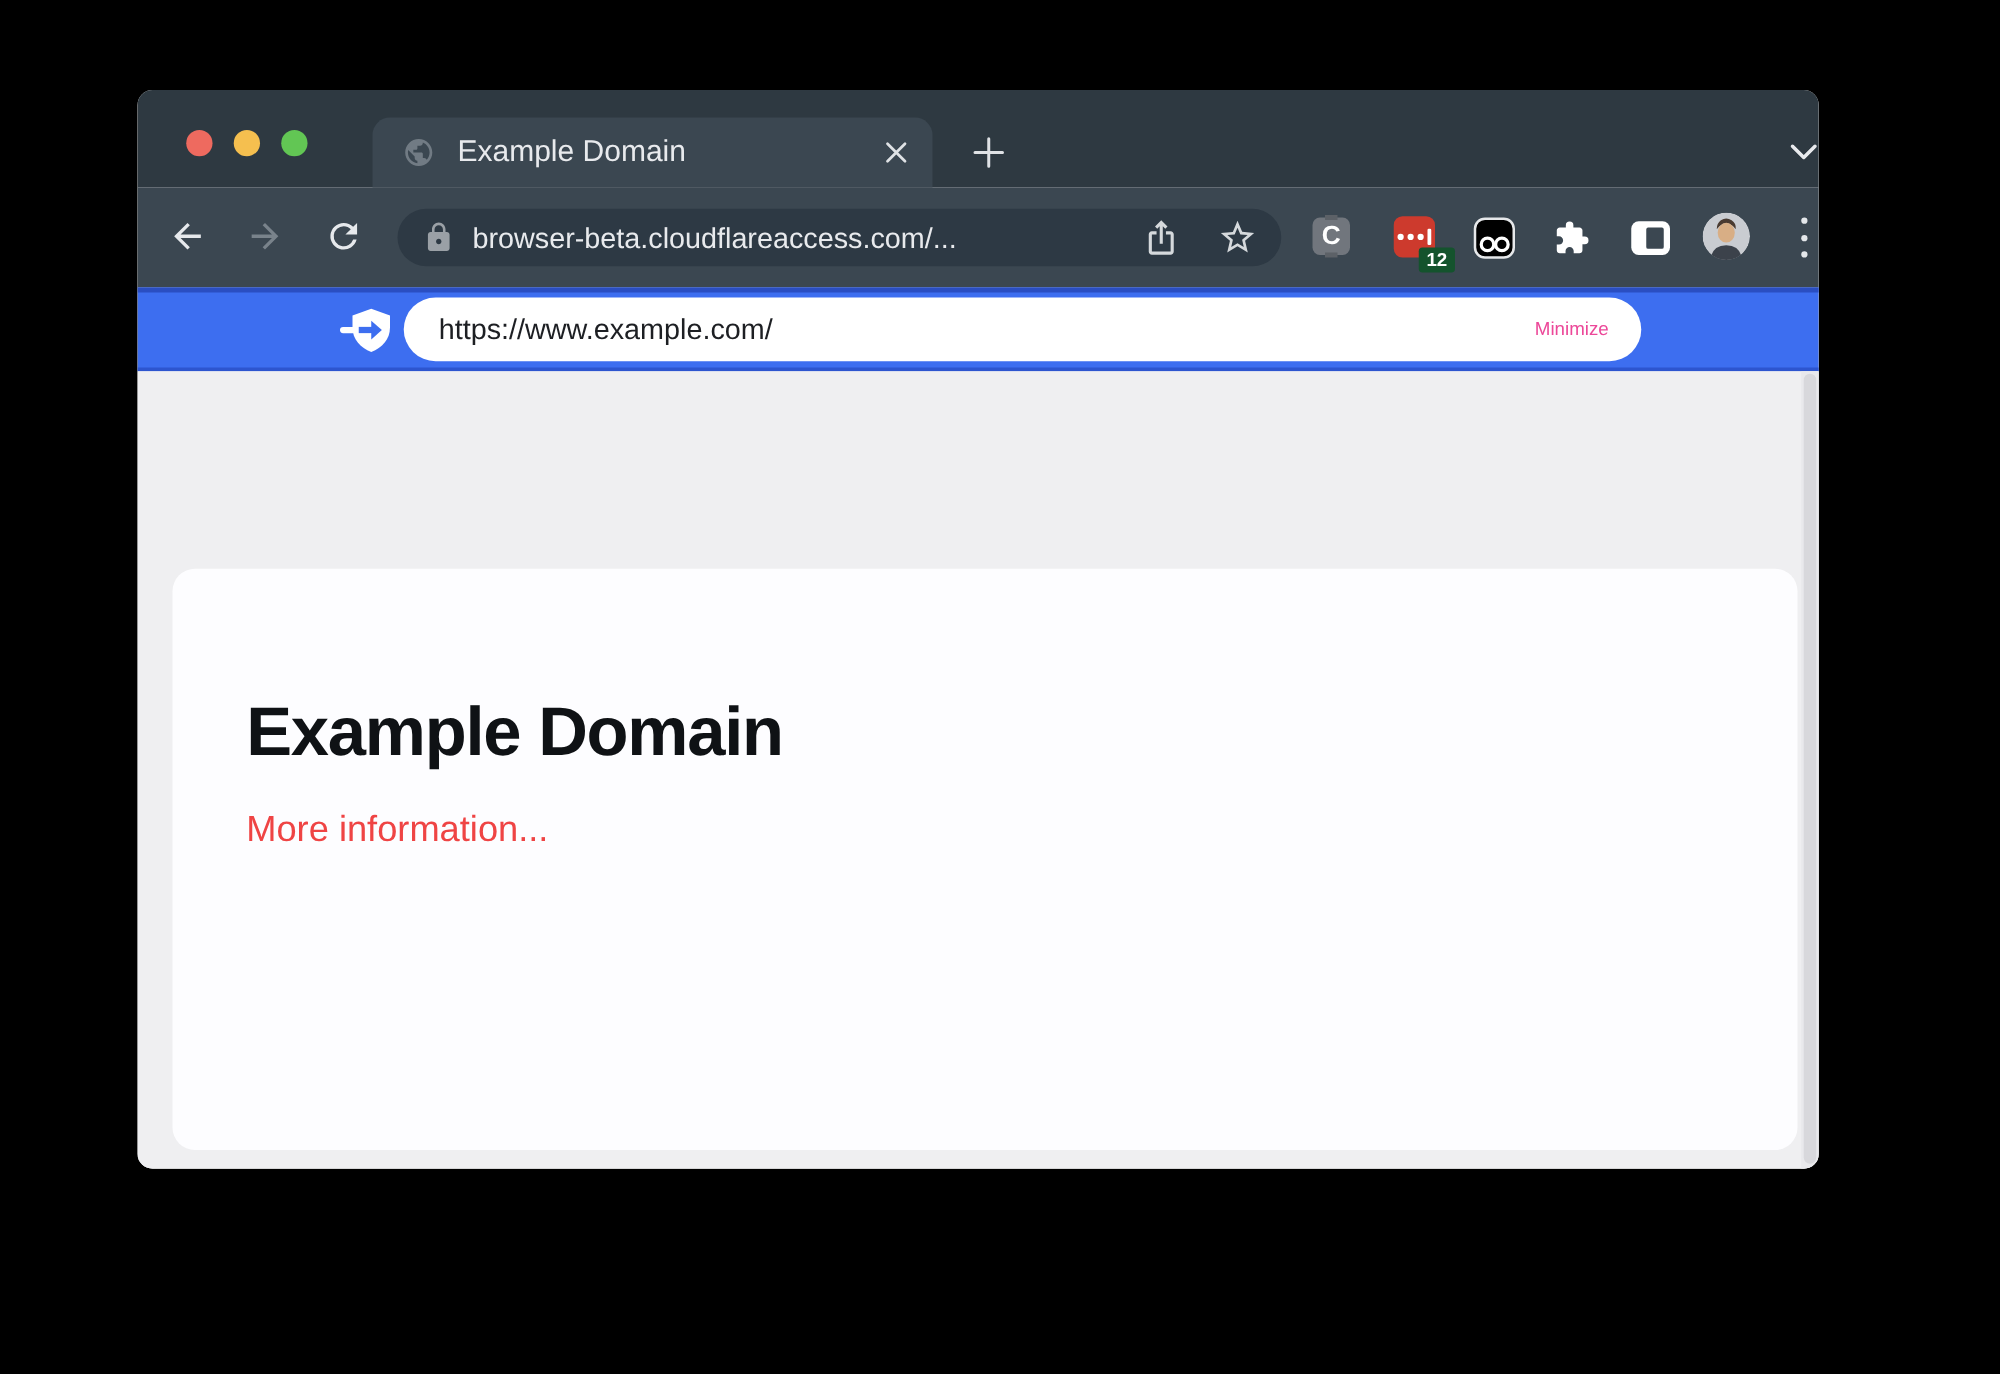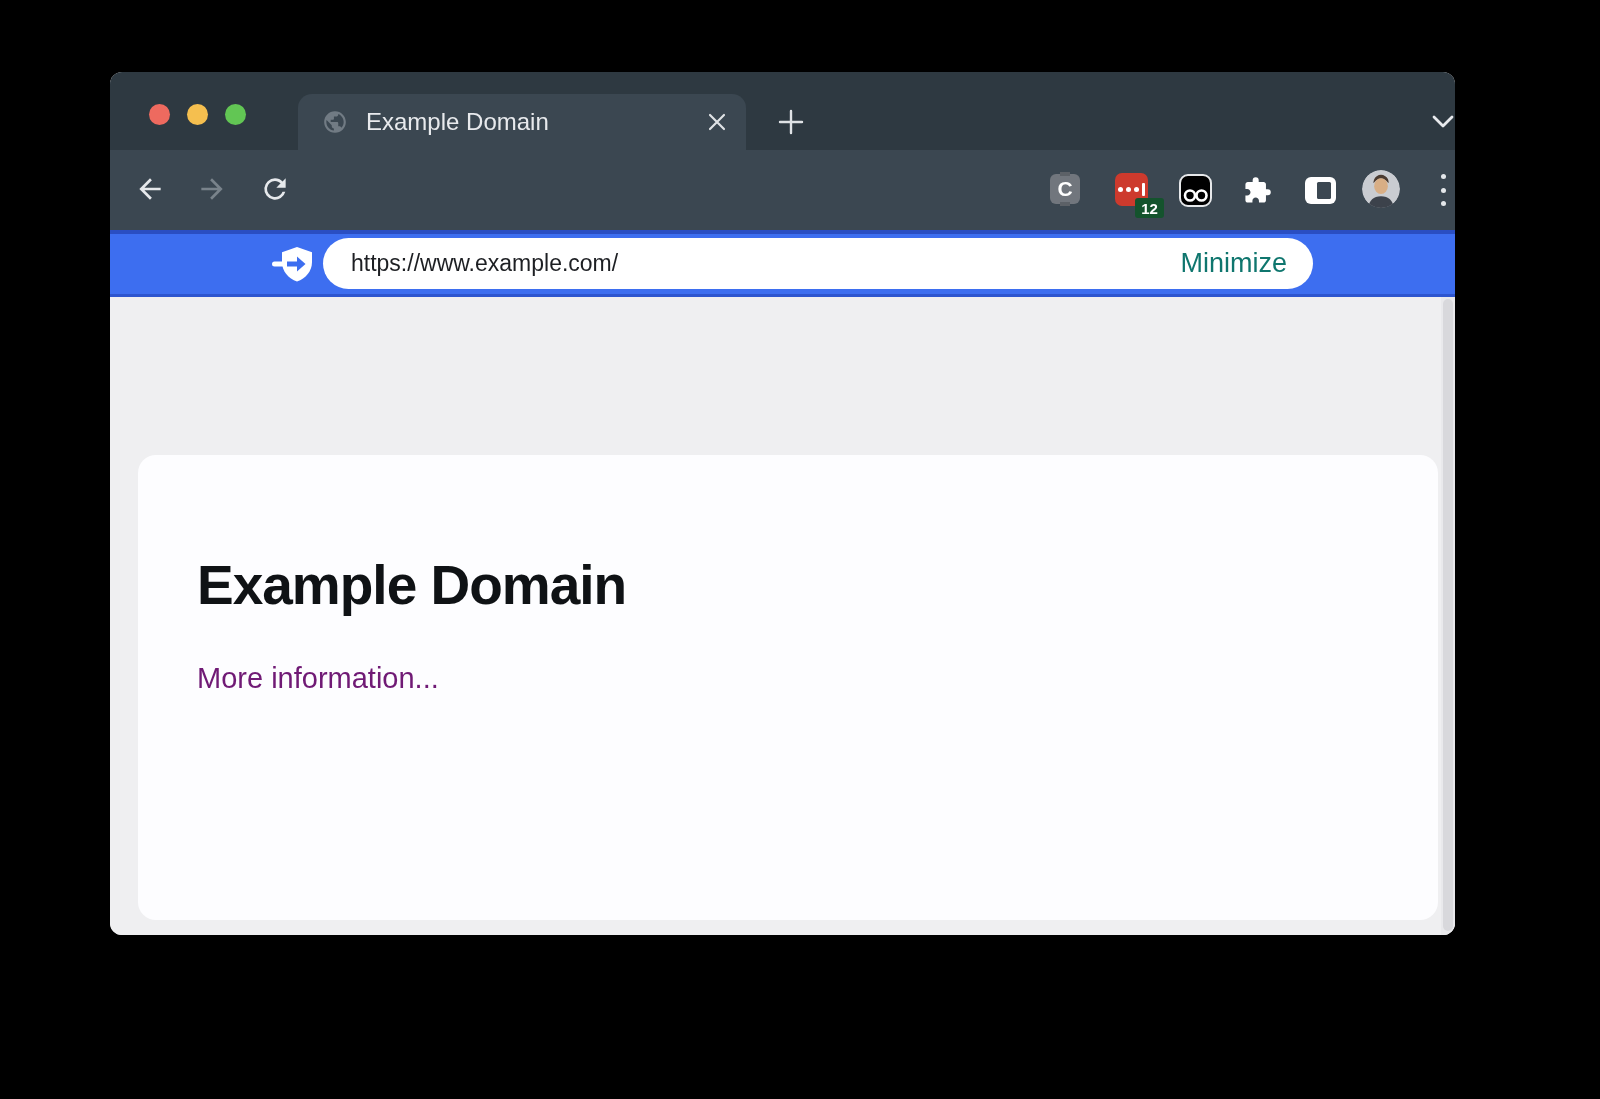--- a/index.html
+++ b/index.html
@@ -58,29 +58,29 @@
                display:flex; flex-direction:column; align-items:center; justify-content:space-between; cursor:pointer; }
   .menu-dots span { width:5px; height:5px; border-radius:50%; background:#e4e7ea; }
 
   
   .iso-bar { position:absolute; left:0; top:158px; width:100%; height:67px; background:#3d6ef0;
              border-top:4px solid #2a4ec2; border-bottom:3px solid #2d55cf; }
   .iso-shield { position:absolute; left:162px; top:12px; }
   .iso-pill { position:absolute; left:213px; top:4px; width:990px; height:51px; background:#fff;
               border-radius:26px; display:flex; align-items:center; padding:0 26px 0 28px; }
   .iso-url { font-size:23px; color:#1d1f23; white-space:nowrap; }
-  .iso-min { margin-left:auto; font-size:27px; color:#0f766e; cursor:pointer; }
+  .iso-min { margin-left:auto; font-size:15px; color:#ec4899; cursor:pointer; }
 
   
   .content { position:absolute; left:0; top:225px; width:100%; height:638px; background:#efeff1; }
   .card { position:absolute; left:28px; top:158px; width:1300px; height:465px; background:#fdfdff;
           border-radius:18px; padding:98px 60px 0 59px; }
   .card h1 { font-size:55px; font-weight:700; color:#0f1215; letter-spacing:-1px; }
   .card p  { margin-top:34px; width:1152px; font-size:29px; line-height:38px; color:#16181c; }
-  .card a  { display:inline-block; margin-top:45px; font-size:29px; color:#701a75; text-decoration:none; cursor:pointer;text-align:center; }
+  .card a  { display:inline-block; margin-top:31px; font-size:29px; color:#ef4444; text-decoration:none; cursor:pointer;text-align:center; }
 
   .scroll-track { position:absolute; right:0; top:0; width:14px; height:100%; background:#e9e9ec; }
   .scroll-thumb { position:absolute; left:2px; top:2px; width:10px; height:632px; border-radius:5px; background:#d8d8dc; }
 </style>
 </head>
 <body>
 
 <div class="window">
 
   <div class="tabstrip">
@@ -125,20 +125,38 @@
       <svg width="32" height="32" viewBox="0 0 24 24" fill="#79838b">
           <path d="M12 4l-1.41 1.41L16.17 11H4v2h12.17l-5.58 5.59L12 20l8-8z"></path>
         </svg>
     </span>
     <span class="icon-btn nav nav-reload">
       <svg width="32" height="32" viewBox="0 0 24 24" fill="#e6e9ec">
           <path d="M17.65 6.35A7.95 7.95 0 0 0 12 4a8 8 0 1 0 7.73 10h-2.08A6 6 0 1 1 12 6c1.66 0 3.14.69 4.22 1.78L13 11h7V4l-2.35 2.35z"></path>
         </svg>
     </span>
 
+    <div class="omnibox">
+      <span style="display:flex">
+        <svg width="26" height="26" viewBox="0 0 24 24" fill="#9aa0a6">
+            <path d="M18 8h-1V6c0-2.76-2.24-5-5-5S7 3.24 7 6v2H6c-1.1 0-2 .9-2 2v10c0 1.1.9 2 2 2h12c1.1 0 2-.9 2-2V10c0-1.1-.9-2-2-2zm-6 9c-1.1 0-2-.9-2-2s.9-2 2-2 2 .9 2 2-.9 2-2 2zm3.1-9H8.9V6c0-1.71 1.39-3.1 3.1-3.1 1.71 0 3.1 1.39 3.1 3.1v2z"></path>
+          </svg>
+      </span>
+      <span class="omnibox-url">browser-beta.cloudflareaccess.com/...</span>
+      <span class="icon-btn omni-share">
+        <svg width="30" height="30" viewBox="0 0 24 24" fill="#d5d9dc">
+            <path d="M16 5l-1.42 1.42-1.59-1.59V16h-1.98V4.83L9.42 6.42 8 5l4-4 4 4zm4 5v11c0 1.1-.9 2-2 2H6c-1.11 0-2-.9-2-2V10c0-1.11.89-2 2-2h3v2H6v11h12V10h-3V8h3c1.1 0 2 .89 2 2z"></path>
+          </svg>
+      </span>
+      <span class="icon-btn omni-star">
+        <svg width="32" height="32" viewBox="0 0 24 24" fill="#d5d9dc">
+            <path d="M22 9.24l-7.19-.62L12 2 9.19 8.63 2 9.24l5.46 4.73L5.82 21 12 17.27 18.18 21l-1.63-7.03L22 9.24zM12 15.4l-3.76 2.27 1-4.28-3.32-2.88 4.38-.38L12 6.1l1.71 4.04 4.38.38-3.32 2.88 1 4.28L12 15.4z"></path>
+          </svg>
+      </span>
+    </div>
 
     <div class="ext ext-c">
       <span>C</span>
     </div>
 
     <div class="ext ext-red">
       <span class="red-glyph">
         <span class="red-dot"></span>
           <span class="red-dot"></span>
           <span class="red-dot"></span>

